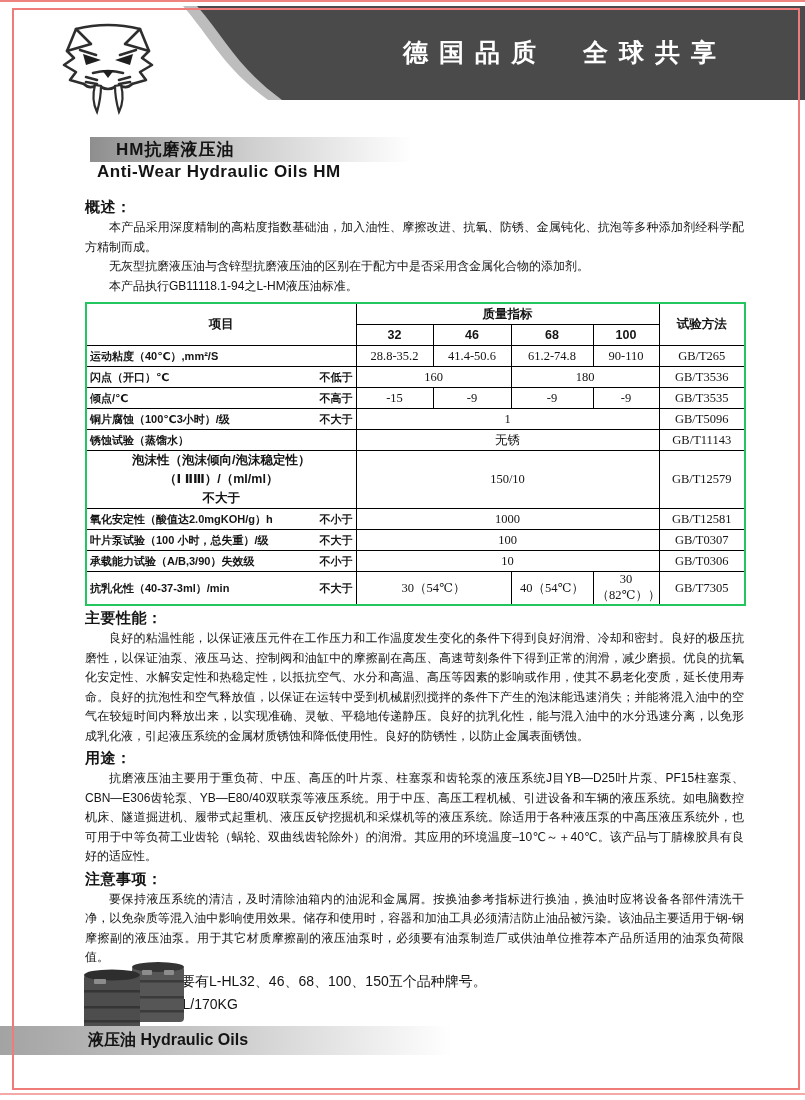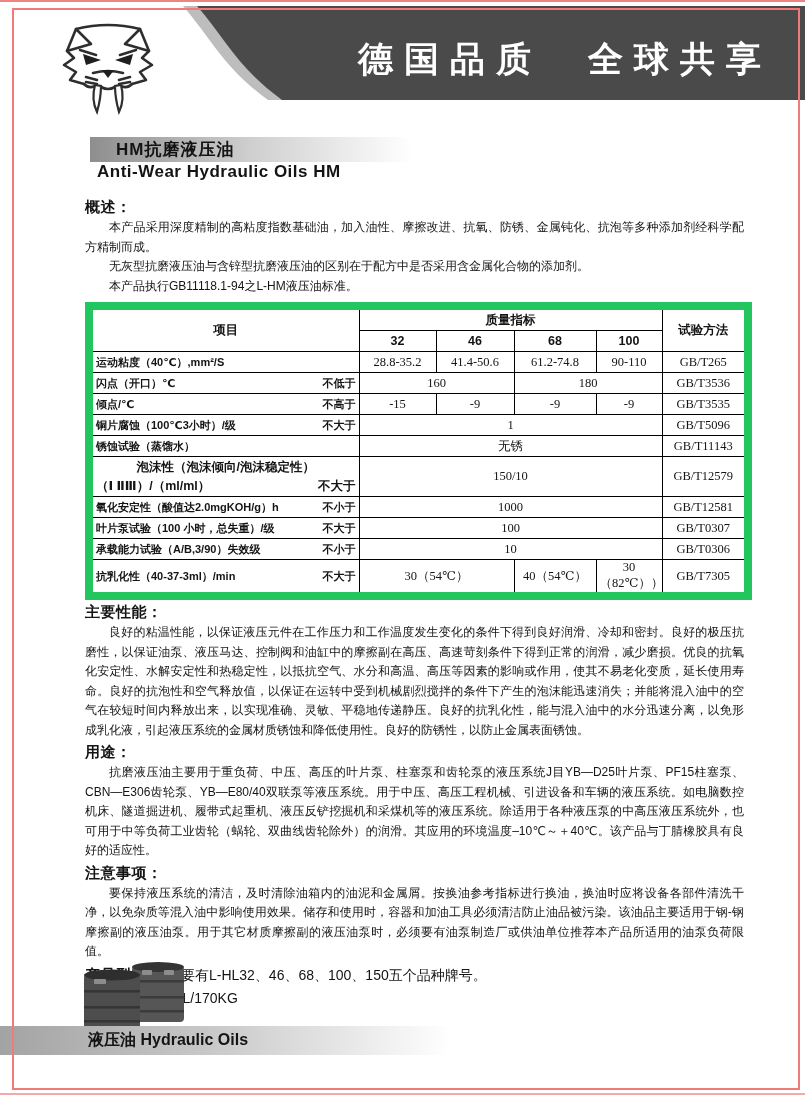--- a/index.html
+++ b/index.html
@@ -8,48 +8,48 @@
 
   
   .top-edge-line { position:absolute; left:0; top:0; width:805px; height:2px; background:#ef8380; z-index:12; }
   .frame { position:absolute; left:12px; top:8px; width:784px; height:1078px;
            border:2px solid #ef7c7a; z-index:10; pointer-events:none; }
   .bottom-edge-line { position:absolute; left:0; top:1093px; width:805px; height:2px; background:#f5a9a7; z-index:12; }
 
   
   .banner { position:absolute; left:0; top:6px; width:805px; height:94px; z-index:2; }
   .slogan { position:absolute; left:340px; top:36px; width:450px; text-align:center;
-            color:#ffffff; font-size:35px; font-weight:bold; letter-spacing:11px; z-index:3;
+            color:#ffffff; font-size:25px; font-weight:bold; letter-spacing:11px; z-index:3;
             font-family:"Liberation Sans",sans-serif; white-space:nowrap; }
 
   .logo { position:absolute; left:52px; top:20px; width:112px; height:96px; z-index:3; }
 
   
   .title-wrap { position:absolute; left:90px; top:137px; width:380px; z-index:3; }
   .title-zh-bar { width:358px; height:25px; background:linear-gradient(to right,#8e8e8e,#cfcfcf 45%,#ffffff 90%); }
   .title-zh { font-size:17px; font-weight:bold; line-height:25px; padding-left:26px; letter-spacing:1px; }
   .title-en { font-size:17px; font-weight:bold; margin-top:0; padding-left:7px; letter-spacing:0.5px; }
 
   
   .content { position:absolute; left:85px; top:195px; width:659px; z-index:3; }
   .sec-head { font-size:15px; font-weight:bold; margin:3px 0 1px 0; letter-spacing:0.5px; }
   .para { font-size:12px; line-height:19.5px; margin:0; text-indent:2em; text-align:justify; }
 
   
   table.spec { border-collapse:collapse; width:659px; table-layout:fixed; margin:6px 0 2px 0;
-               border:8px solid #22c55e; }
+               border:2px solid #22c55e; }
   table.spec td, table.spec th { border:1px solid #000; padding:0 3px; height:20px;
                font-size:12.5px; text-align:center; vertical-align:middle; overflow:hidden; }
   th.hdr { font-weight:bold; font-size:13px; font-family:"Liberation Sans",sans-serif; }
   td.val, td.method { font-family:"Liberation Serif","DejaVu Serif",serif; font-size:13px; }
   td.item { text-align:left; }
   .itemcell { display:flex; justify-content:space-between; 
               font-weight:bold; font-size:11px; }
   .foam-wrap { font-weight:bold; font-size:12.5px; line-height:19px; }
-  .foam-line2 { display:flex; justify-content:space-between; }
+  .foam-line2 { display:flex; justify-content:space-between;flex-direction:column; }
 
   .inline-row { margin-top:4px; }
   .inline-head { font-size:15px; font-weight:bold; letter-spacing:0.5px; }
   .inline-text { font-size:14px; }
 
   
   .drums { position:absolute; left:76px; top:960px; width:142px; height:72px; z-index:3; }
   .footer-bar { position:absolute; left:0; top:1026px; width:475px; height:29px; z-index:3;
                 background:linear-gradient(to right,#a3a3a3,#c9c9c9 45%,#ffffff 95%); }
   .footer-label { padding-left:88px; line-height:27px; font-size:16px; font-weight:bold; white-space:nowrap; }

